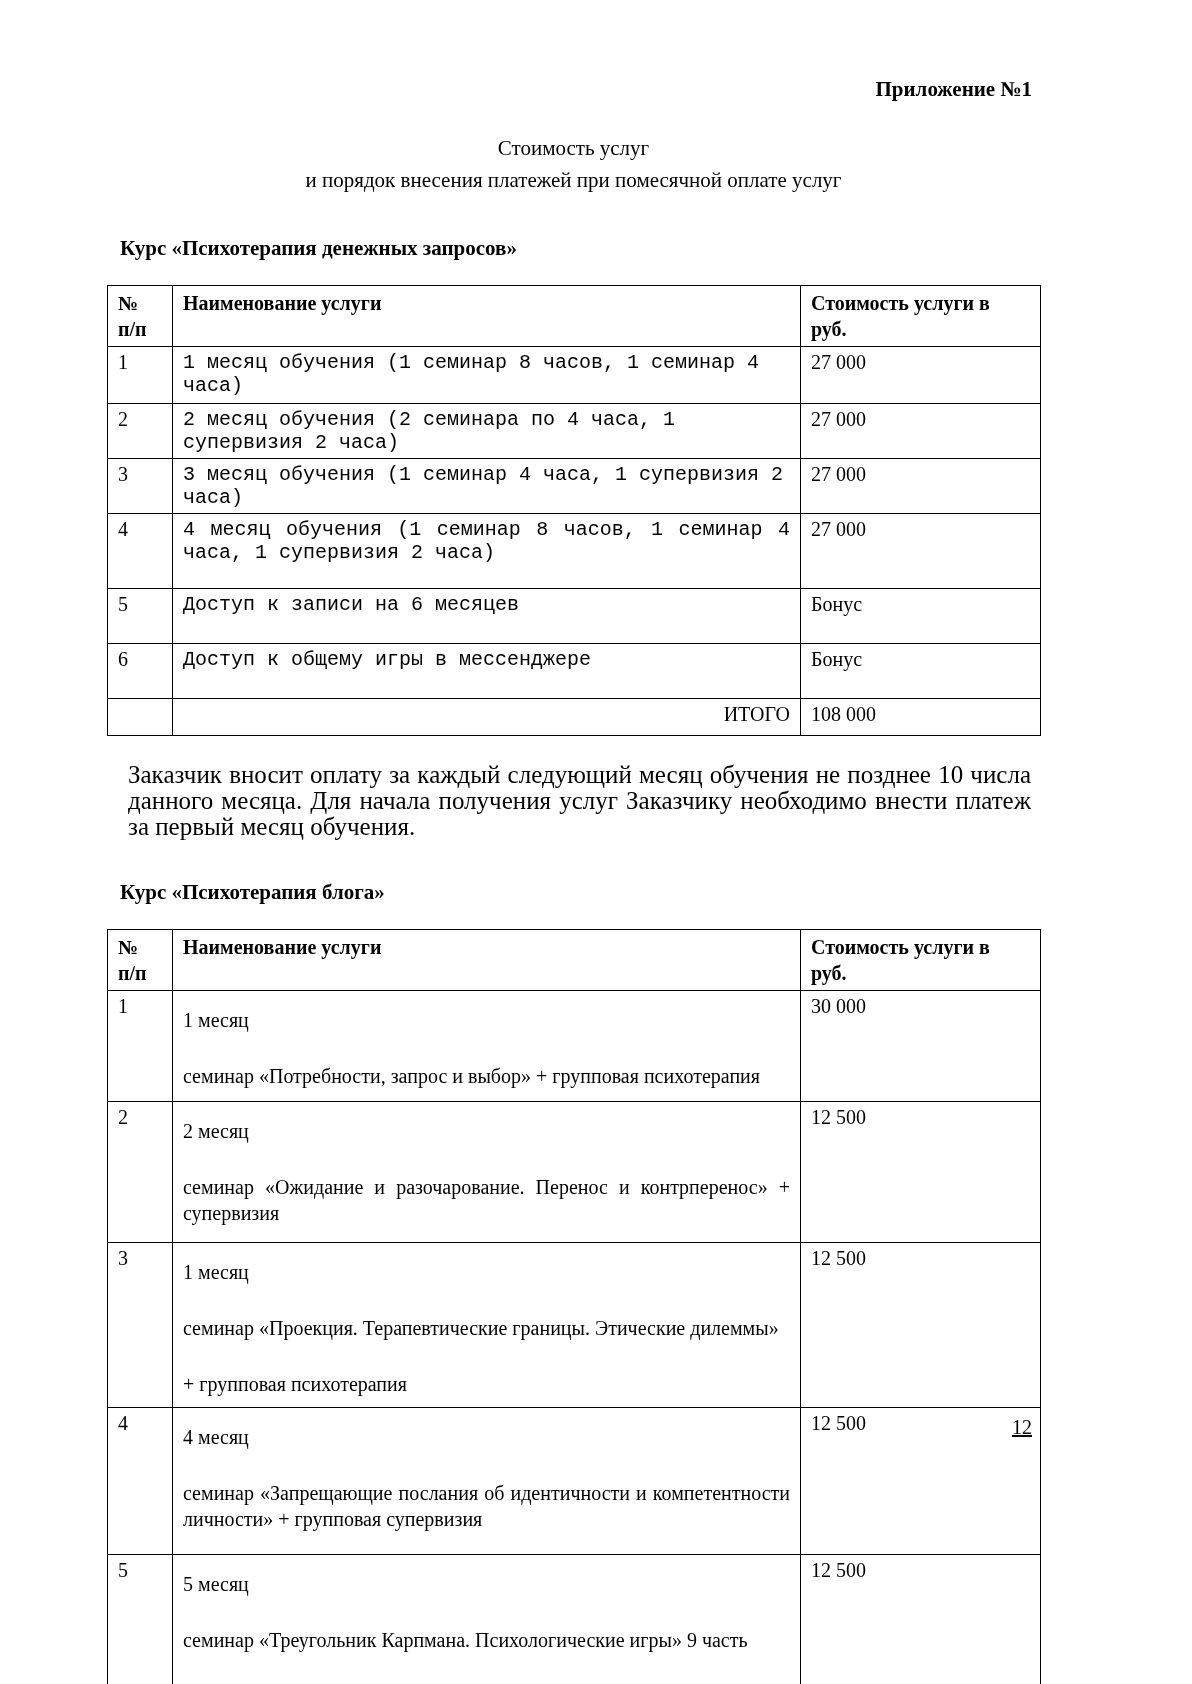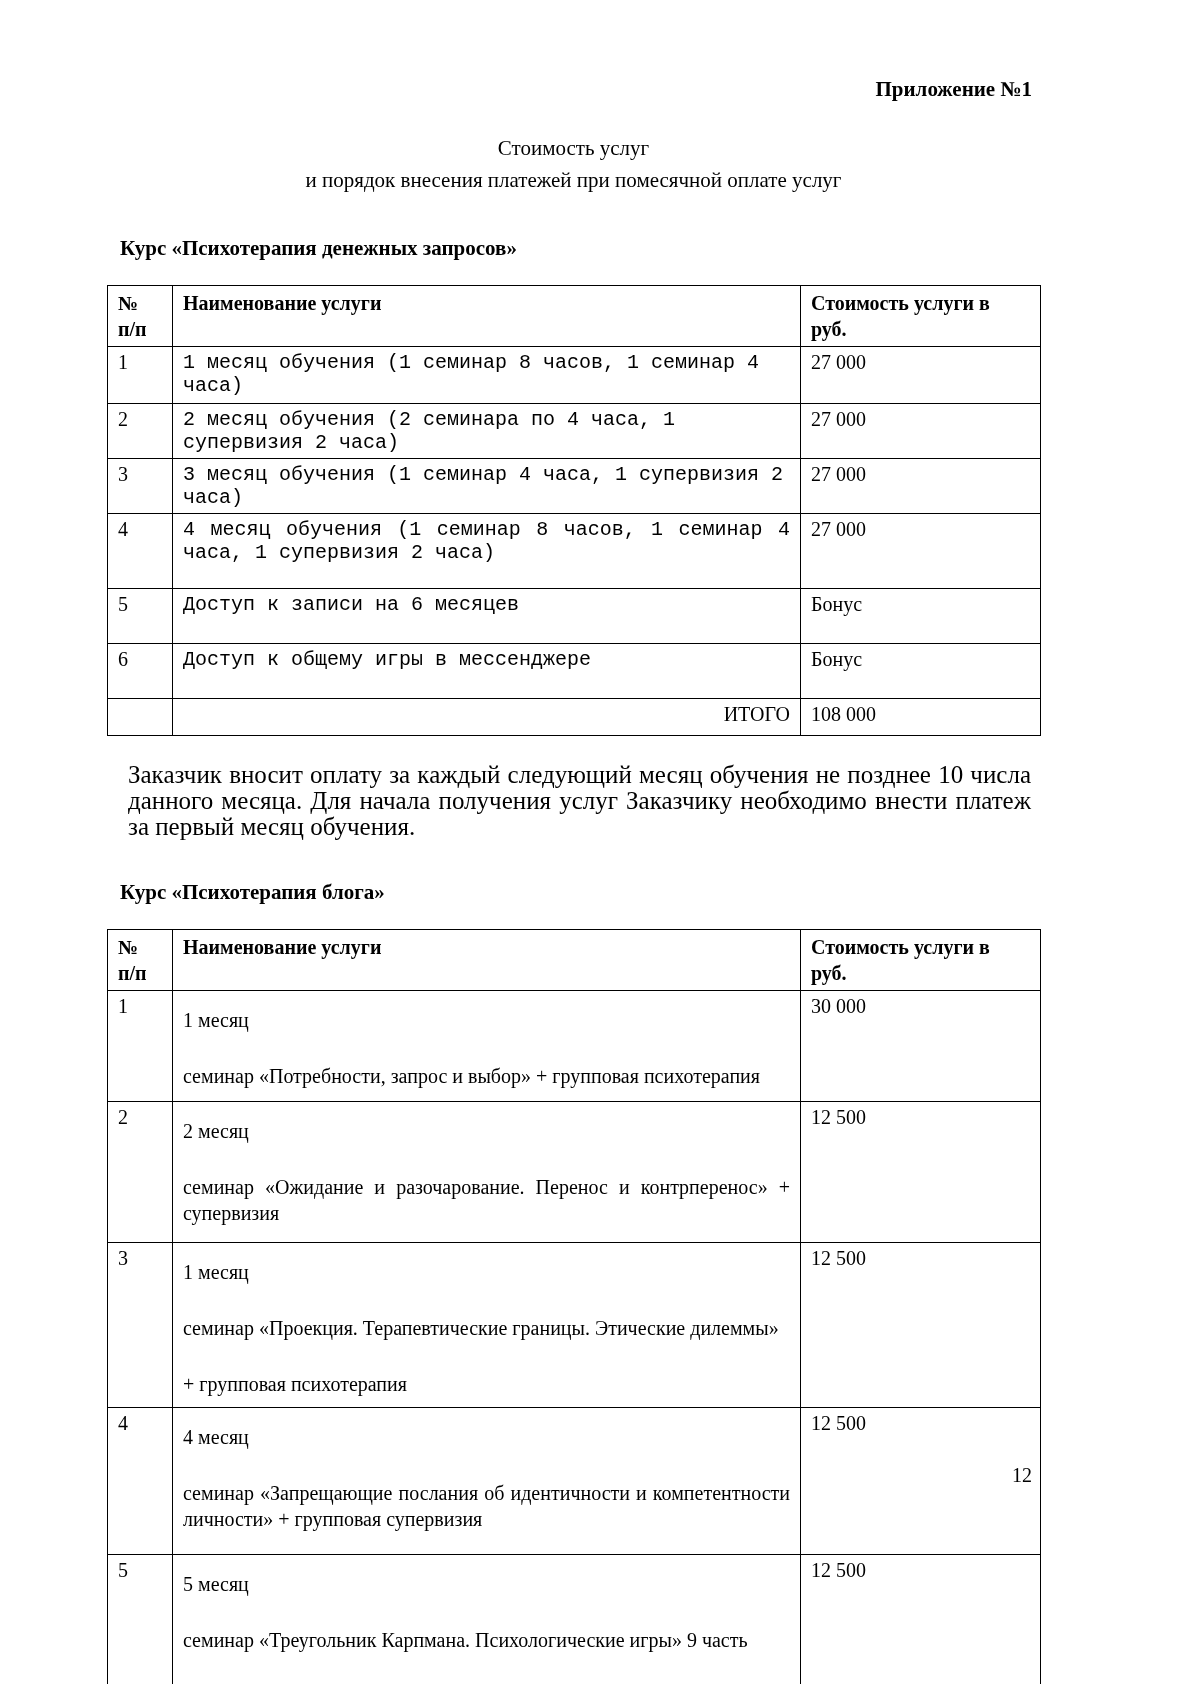--- a/index.html
+++ b/index.html
@@ -86,23 +86,24 @@
   .c-svc p:last-child { margin-bottom: 6px; }
   .c-svc p.sem { text-align: justify; }
   #t2 tbody tr:nth-child(1) td { height: 102px; }
   #t2 tbody tr:nth-child(2) td { height: 132px; }
   #t2 tbody tr:nth-child(3) td { height: 150px; }
   #t2 tbody tr:nth-child(4) td { height: 138px; }
   #t2 tbody tr:nth-child(5) td { height: 150px; }
   #t2 tbody tr:nth-child(6) td { height: 48px; }
   .page-number {
     position: absolute;
-    top: 1464px;
+    top: 1416px;
     right: 160px;
     font-size: 20px;
+    text-decoration: underline;
   }
 </style>
 </head>
 <body>
 
 <div class="page">
 
   <div class="appendix-no">Приложение №1</div>
 
   <div class="doc-title">

